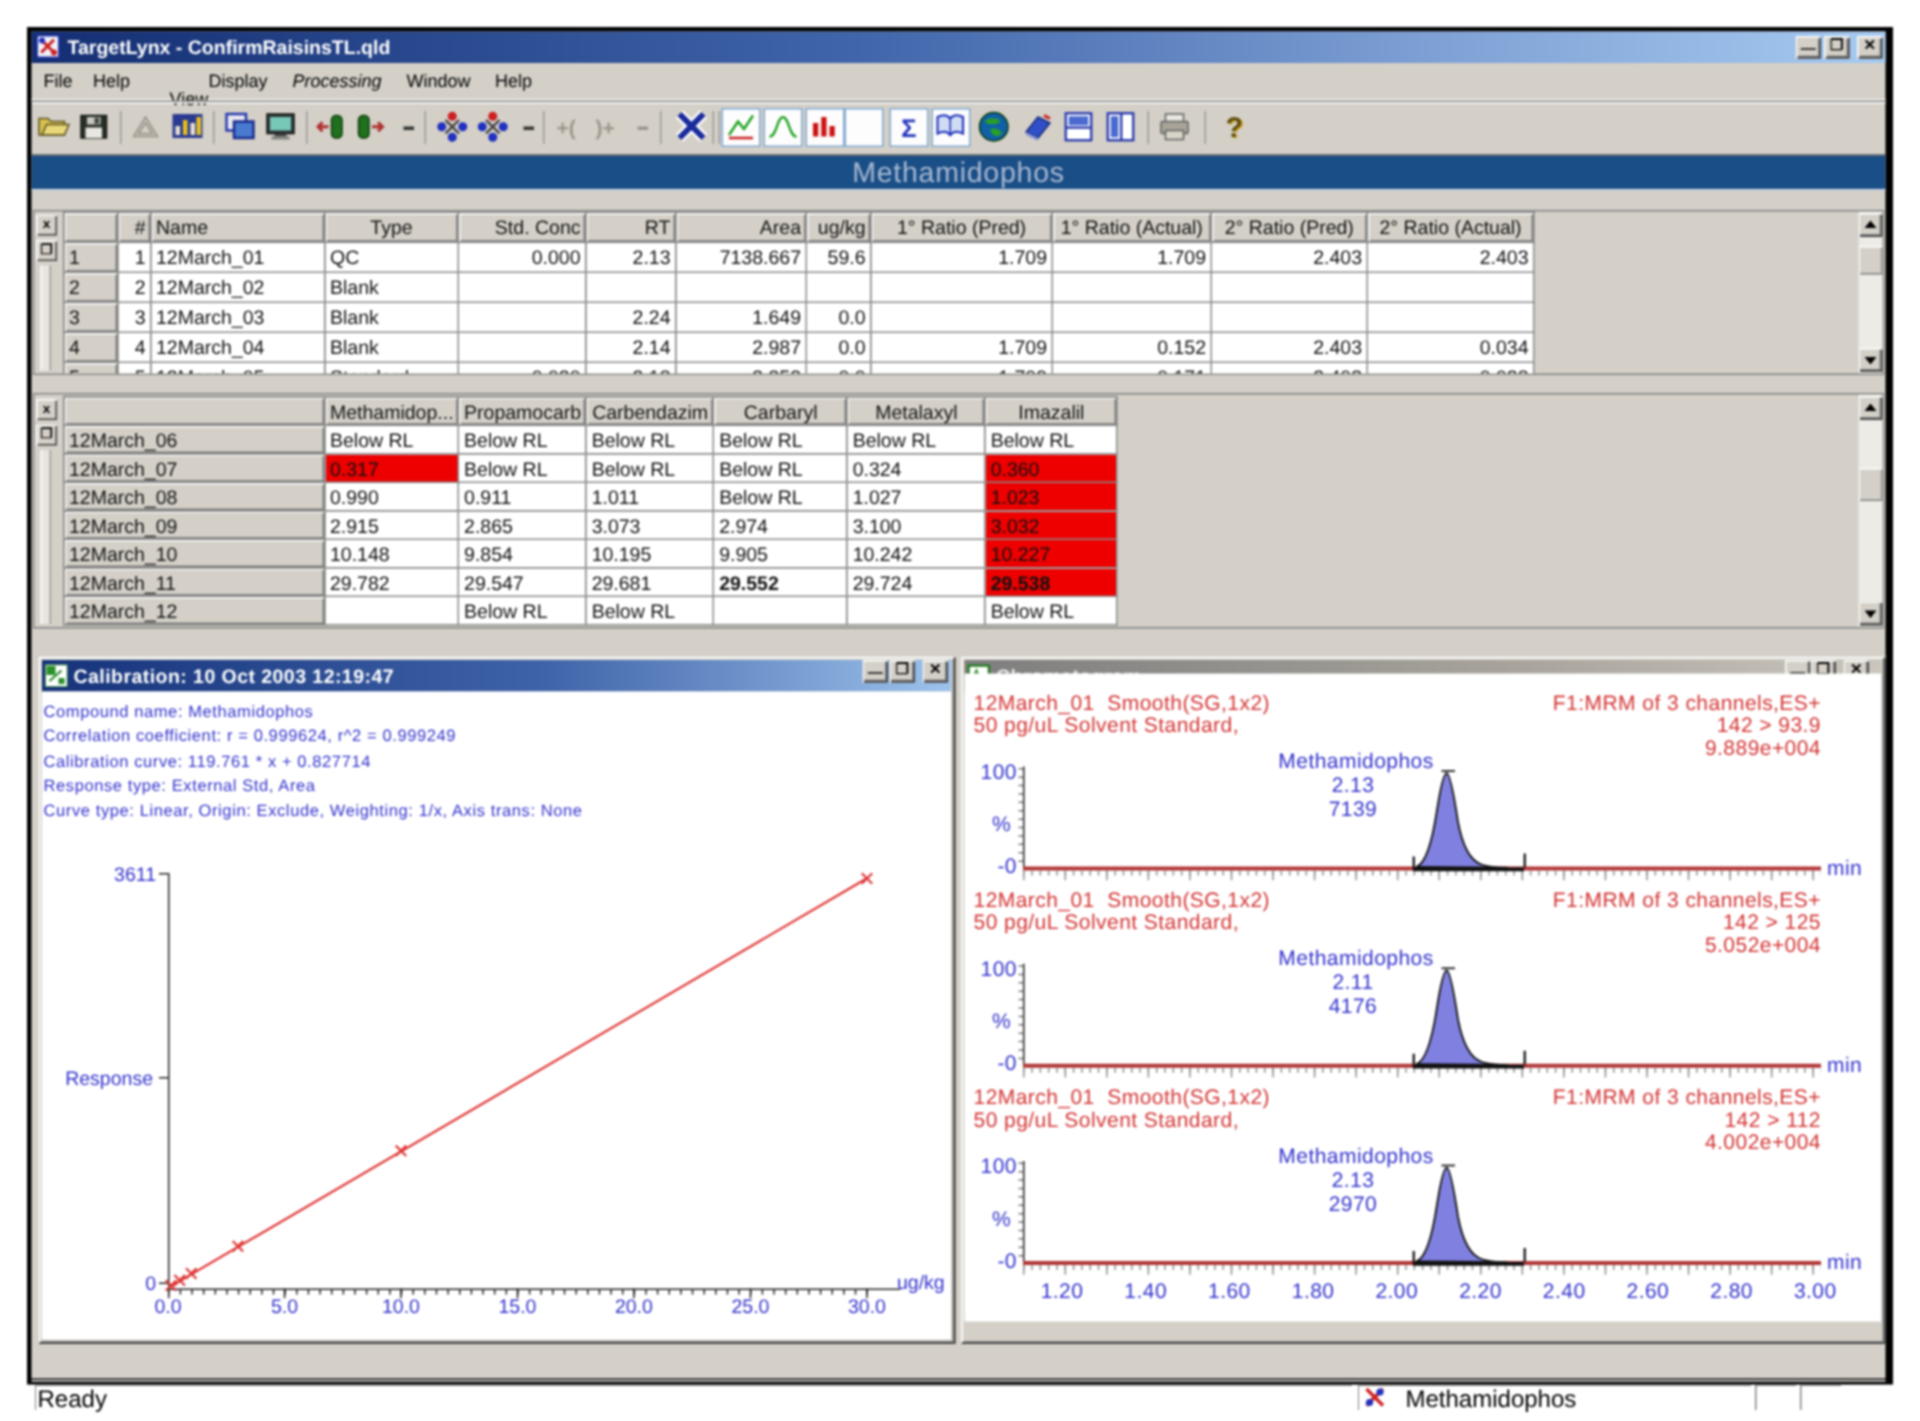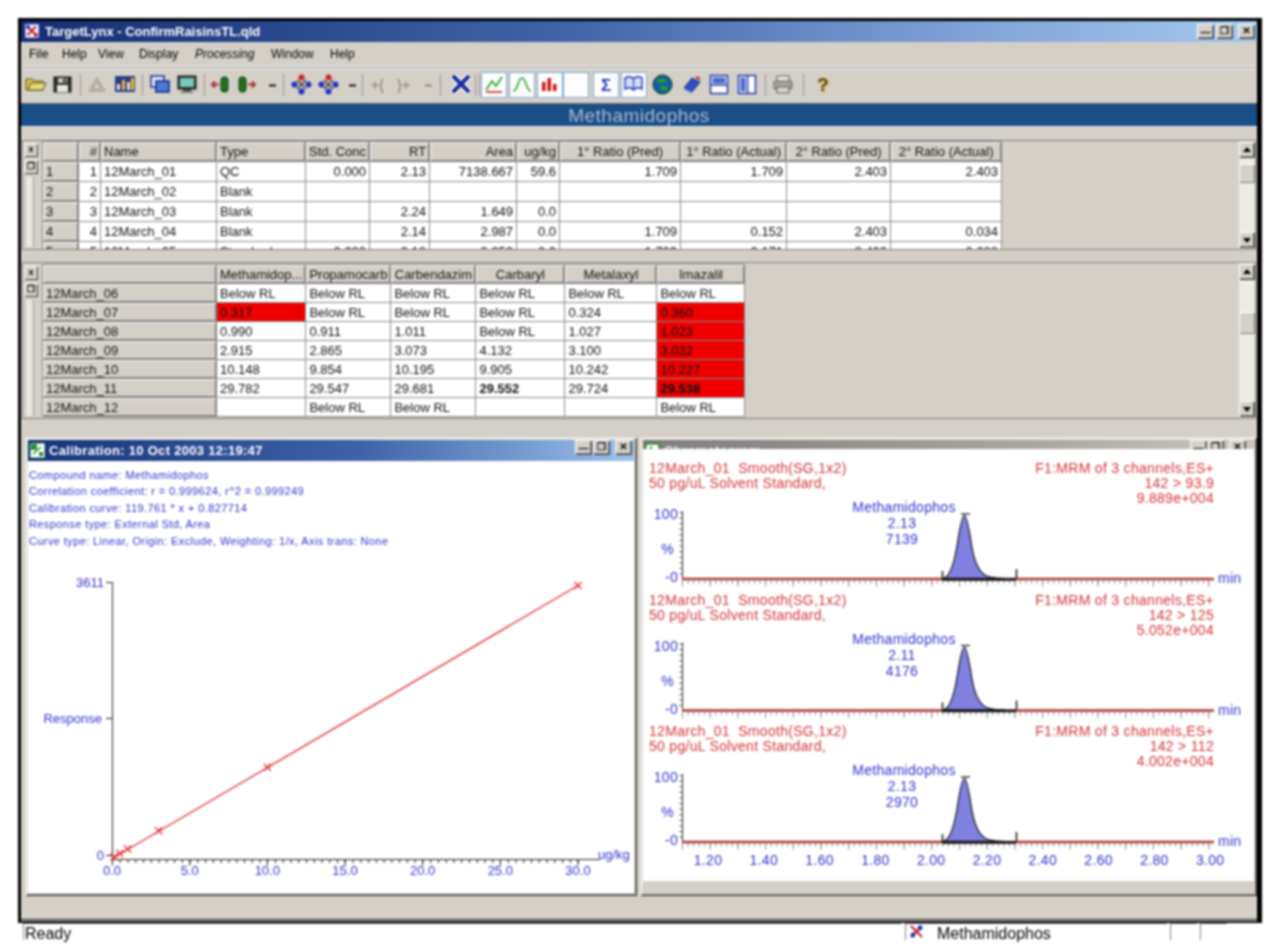--- a/index.html
+++ b/index.html
@@ -76,21 +76,21 @@
     </svg>
     <span style="position:absolute;left:24px;top:3px;">TargetLynx - ConfirmRaisinsTL.qld</span>
     <div class="tbtn" style="left:1176px;top:3px;"><span style="position:relative;top:2px;">—</span></div>
     <div class="tbtn" style="left:1195px;top:3px;">❐</div>
     <div class="tbtn" style="left:1217px;top:3px;">✕</div>
   </div>
 
   <div class="menubar">
     <span style="left:8px;">File</span>
       <span style="left:41px;">Help</span>
-    <span style="left:77px;">View</span>
+    <span style="left:92px;margin-top:12px;">View</span>
       <span style="left:118px;">Display</span>
     <span style="left:174px;font-style:italic;">Processing</span>
       <span style="left:250px;">Window</span>
     <span style="left:309px;">Help</span>
   </div>
 
   <div class="toolbar">
     <svg width="1236" height="33" style="position:absolute;left:0;top:1px;">
       <g id="seps" stroke="#9a9a9a">
         <line x1="59.5" y1="5" x2="59.5" y2="27"></line>
@@ -239,22 +239,22 @@
       <div class="sbtn" style="top:2px;">x</div>
       <div class="sbtn" style="top:19px;">❒</div>
       <div class="groove" style="top:36px;height:70px;"></div>
     </div>
     <table class="grid" style="position:absolute;left:19px;top:0px;" id="tb1">
       <tbody>
           <tr>
         <td class="h" style="width:36px;"></td>
         <td class="h num" style="width:22px;">#</td>
         <td class="h" style="width:116px;">Name</td>
-        <td class="h" style="width:89px;">Type</td>
-        <td class="h num" style="width:64px;margin-top:12px;">Std. Conc</td>
+        <td class="h" style="width:89px;text-align:center;">Type</td>
+        <td class="h num" style="width:85px;margin-top:12px;">Std. Conc</td>
         <td class="h num" style="width:60px;">RT</td>
         <td class="h num" style="width:87px;">Area</td>
         <td class="h num" style="width:43px;">ug/kg</td>
         <td class="h ctr" style="width:121px;text-align:center;">1° Ratio (Pred)</td>
         <td class="h ctr" style="width:106px;">1° Ratio (Actual)</td>
         <td class="h ctr" style="width:104px;">2° Ratio (Pred)</td>
         <td class="h ctr" style="width:111px;">2° Ratio (Actual)</td>
       </tr>
       <tr>
             <td class="h">1</td>
@@ -381,21 +381,21 @@
             <td>1.011</td>
             <td>Below RL</td>
             <td>1.027</td>
             <td class="red">1.023</td>
           </tr>
       <tr>
             <td class="h">12March_09</td>
             <td>2.915</td>
             <td>2.865</td>
             <td>3.073</td>
-            <td>4.132</td>
+            <td>2.974</td>
             <td>3.100</td>
             <td class="red">3.032</td>
           </tr>
       <tr>
             <td class="h">12March_10</td>
             <td>10.148</td>
             <td>9.854</td>
             <td>10.195</td>
             <td>9.905</td>
             <td>10.242</td>

